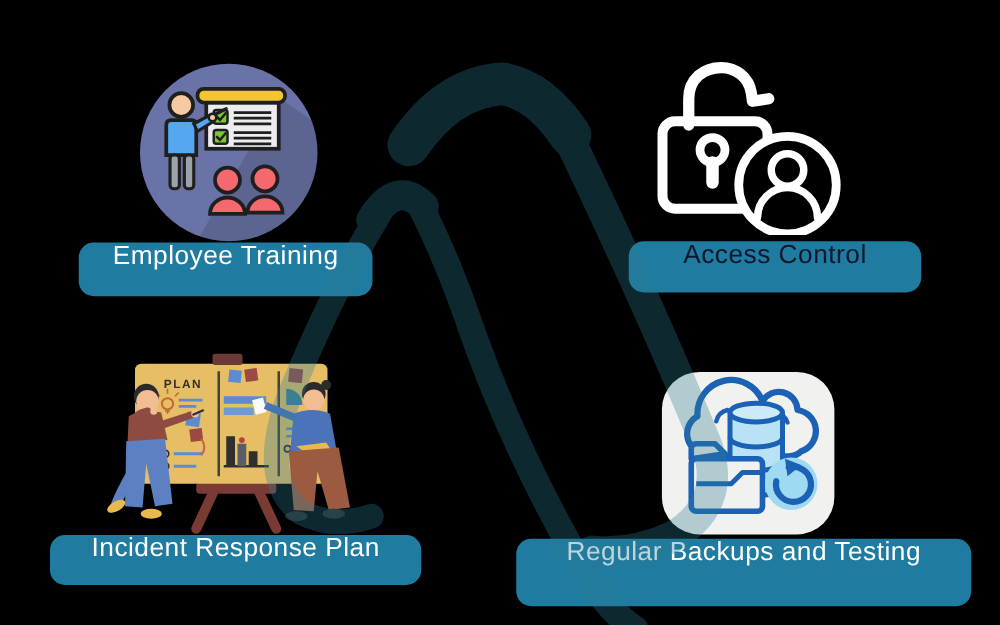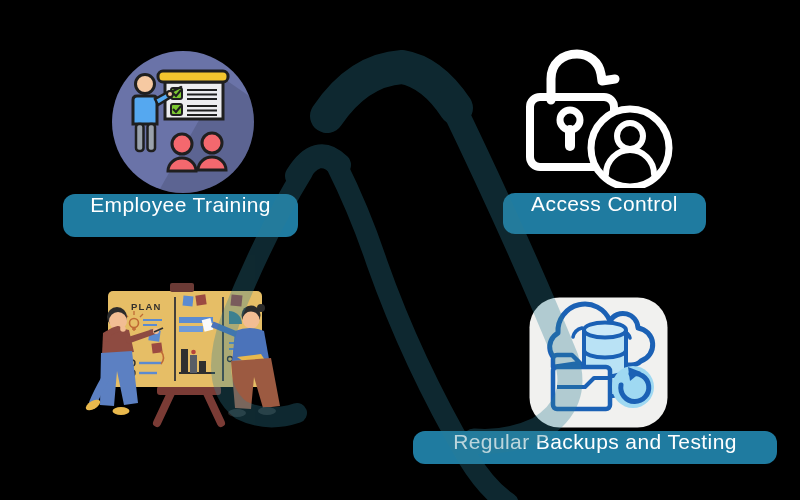--- a/index.html
+++ b/index.html
@@ -162,24 +162,27 @@
     <g>
       <circle cx="104" cy="90" r="21" fill="#9fd9f2"></circle>
       <path d="M92,88 a14,14 0 1 0 10,-11" fill="none" stroke="#1b61b5" stroke-width="5" stroke-linecap="round"></path>
       <polygon points="99,70 112,75 101,84" fill="#1b61b5"></polygon>
     </g>
   </svg>
 
   <div class="pill" style="left: 63px; top: 194px; width: 235px; height: 43px; background: rgb(31, 123, 160); color: rgb(255, 255, 255);">
     <span>Employee Training</span>
   </div>
-  <div class="pill" style="left: 503px; top: 193px; width: 203px; height: 41px; background: rgb(31, 123, 160); color: #ffffff;">
+  <div class="pill" style="left: 503px; top: 193px; width: 234px; height: 41px; background: rgb(31, 123, 160); color: #0f172a;">
     <span>Access Control</span>
   </div>
-  <div class="pill" style="left: 413px; top: 431px; width: 364px; height: 33px; background: rgb(31, 123, 160); color: rgb(255, 255, 255);">
+  <div class="pill" style="left: 40px; top: 428px; width: 297px; height: 40px; background: rgb(31, 123, 160); color: rgb(255, 255, 255);">
+    <span>Incident Response Plan</span>
+  </div>
+  <div class="pill" style="left: 413px; top: 431px; width: 364px; height: 54px; background: rgb(31, 123, 160); color: rgb(255, 255, 255);">
     <span>Regular Backups and Testing</span>
   </div>
 
   <svg class="watermark" width="800" height="500" viewBox="0 0 800 500">
     <g id="wm-group" fill="none" stroke="#2e7e95" opacity="0.32" stroke-linecap="round">
       <path d="M327,116 Q358,70 402,67 Q432,72 456,108" stroke-width="34"></path>
       <path d="M450,100 Q520,245 566,358 Q581,403 539,429 Q507,444 474,441" stroke-width="25"></path>
       <path d="M297,176 Q317,143 339,165" stroke-width="24"></path>
       <path d="M336,164 Q360,212 377,263 Q412,362 468,458 Q487,489 508,503" stroke-width="21"></path>
       <path d="M303,172 Q266,232 231,318 Q207,384 241,410 Q267,423 297,413" stroke-width="20"></path>

